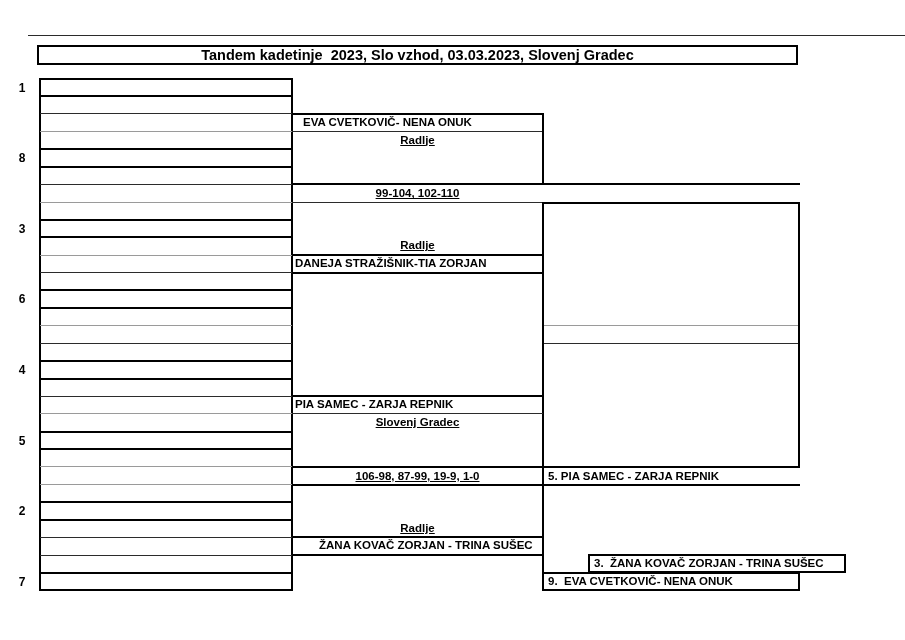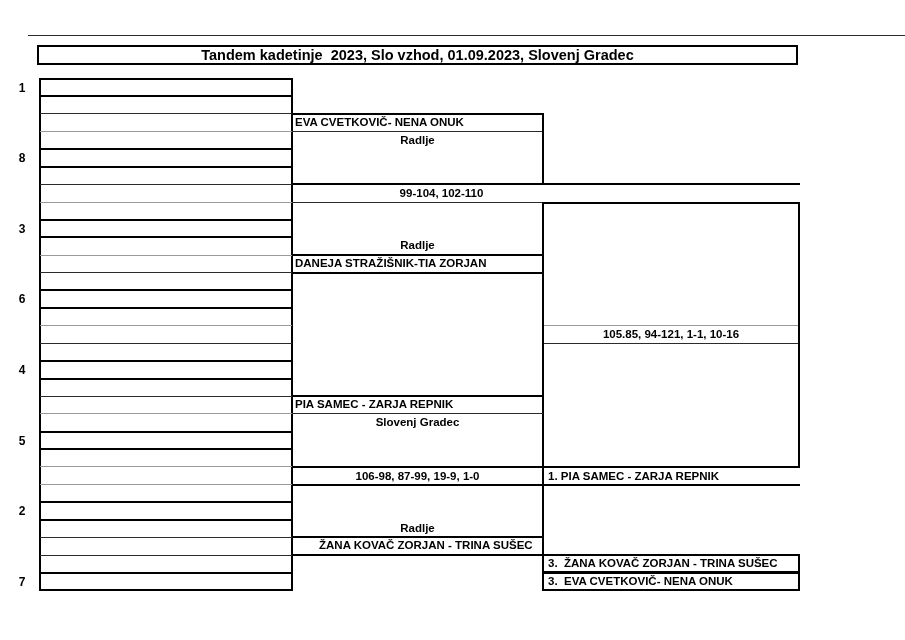--- a/index.html
+++ b/index.html
@@ -8,39 +8,39 @@
   .line{position:absolute;}
   .h2k{height:2px;background:#000;}
   .h1k{height:1px;background:#2b2b2b;}
   .h1g{height:1px;background:#9a9a9a;}
   .v2k{width:2px;background:#000;}
   .seed{position:absolute;left:10px;width:24px;height:18px;line-height:18px;
         text-align:center;font-weight:bold;font-size:12px;}
   .cell{position:absolute;font-weight:bold;font-size:11.5px;line-height:17.5px;
         white-space:pre;overflow:hidden;}
   .tl{padding-left:3px;text-align:left;}
-  .tc{text-align:center;}
+  .tc{text-align:center;text-decoration:underline;}
   .box{position:absolute;border:2px solid #000;box-sizing:border-box;}
   .titlebox{position:absolute;left:37px;top:45px;width:761px;height:20px;
             border:2px solid #000;box-sizing:border-box;display:flex;
             align-items:center;justify-content:center;}
   .titletext{font-weight:bold;font-size:14.5px;white-space:pre;}
   .thirdbox{position:absolute;left:542px;width:258px;height:19.5px;
             border:2px solid #000;box-sizing:border-box;display:flex;align-items:center;}
   .thirdbox .cell{position:static;padding-left:4px;line-height:14px;}
 </style>
 </head>
 <body>
 
 <div class="page">
 
   <div class="line h1k" style="left:28px;top:35px;width:877px;"></div>
 
   <div class="titlebox">
-    <span class="titletext">Tandem kadetinje  2023, Slo vzhod, 01.09.2023, Slovenj Gradec</span>
+    <span class="titletext">Tandem kadetinje  2023, Slo vzhod, 03.03.2023, Slovenj Gradec</span>
   </div>
 
   <div class="seed" style="top:78.5px;">1</div>
   <div class="seed" style="top:149.1px;">8</div>
   <div class="seed" style="top:219.7px;">3</div>
   <div class="seed" style="top:290.3px;">6</div>
   <div class="seed" style="top:360.9px;">4</div>
   <div class="seed" style="top:431.5px;">5</div>
   <div class="seed" style="top:502.1px;">2</div>
   <div class="seed" style="top:572.7px;">7</div>
@@ -75,54 +75,53 @@
   <div class="line h2k" style="left:40px;top:501.1px;width:252px;"></div>
   <div class="line h2k" style="left:40px;top:518.8px;width:252px;"></div>
   <div class="line h1k" style="left:40px;top:536.9px;width:252px;"></div>
   <div class="line h1k" style="left:40px;top:554.6px;width:252px;"></div>
   <div class="line h2k" style="left:40px;top:571.7px;width:252px;"></div>
   <div class="line h2k" style="left:40px;top:589.4px;width:252px;"></div>
 
   <div class="line h2k" style="left:292px;top:112.8px;width:251px;"></div>
   <div class="line h1k" style="left:292px;top:131px;width:251px;"></div>
   <div class="line v2k" style="left:542px;top:112.8px;height:72.1px;"></div>
-  <div class="cell tl" style="left:292px;top:113.8px;width:249px;">EVA CVETKOVIČ- NENA ONUK</div>
+  <div class="cell tl" style="left:300px;top:113.8px;width:249px;">EVA CVETKOVIČ- NENA ONUK</div>
   <div class="cell tc" style="left:292px;top:131.5px;width:251px;">Radlje</div>
 
   <div class="line h2k" style="left:292px;top:183.4px;width:508px;"></div>
   <div class="line h1k" style="left:292px;top:201.6px;width:251px;"></div>
-  <div class="cell tc" style="left:292px;top:185.4px;width:251px;margin-left:24px;">99-104, 102-110</div>
+  <div class="cell tc" style="left:292px;top:185.4px;width:251px;">99-104, 102-110</div>
 
   <div class="line h2k" style="left:292px;top:254px;width:251px;"></div>
   <div class="line h2k" style="left:292px;top:271.7px;width:251px;"></div>
   <div class="cell tc" style="left:292px;top:237.4px;width:251px;">Radlje</div>
   <div class="cell tl" style="left:292px;top:255px;width:249px;">DANEJA STRAŽIŠNIK-TIA ZORJAN</div>
 
   <div class="line v2k" style="left:542px;top:201.6px;height:389.3px;"></div>
 
   <div class="box" style="left:542px;top:201.6px;width:258px;height:266px;"></div>
   <div class="line h1g" style="left:544px;top:325.1px;width:254px;"></div>
   <div class="line h1k" style="left:544px;top:342.8px;width:254px;"></div>
-  <div class="cell tc" style="left:544px;top:326.3px;width:254px;line-height:16px;">105.85, 94-121, 1-1, 10-16</div>
 
   <div class="line h2k" style="left:292px;top:395.2px;width:251px;"></div>
   <div class="line h1k" style="left:292px;top:413.4px;width:251px;"></div>
   <div class="cell tc" style="left:292px;top:414.4px;width:251px;">Slovenj Gradec</div>
   <div class="cell tl" style="left:292px;top:396.2px;width:249px;">PIA SAMEC - ZARJA REPNIK</div>
 
   <div class="line h2k" style="left:292px;top:465.8px;width:251px;"></div>
   <div class="cell tc" style="left:292px;top:467.8px;width:251px;text-align:center;">106-98, 87-99, 19-9, 1-0</div>
-  <div class="cell tl" style="left:545px;top:467.8px;width:253px;">1. PIA SAMEC - ZARJA REPNIK</div>
+  <div class="cell tl" style="left:545px;top:467.8px;width:253px;">5. PIA SAMEC - ZARJA REPNIK</div>
   <div class="line h2k" style="left:292px;top:483.5px;width:508px;"></div>
 
   <div class="line h2k" style="left:292px;top:536.4px;width:251px;"></div>
   <div class="line h2k" style="left:292px;top:553.6px;width:251px;"></div>
   <div class="cell tc" style="left:292px;top:519.8px;width:251px;">Radlje</div>
   <div class="cell tl" style="left:292px;top:537.4px;width:249px;margin-left:24px;">ŽANA KOVAČ ZORJAN - TRINA SUŠEC</div>
 
-  <div class="thirdbox" style="top:553.6px;">
+  <div class="thirdbox" style="top:553.6px;margin-left:46px;">
     <div class="cell">3.  ŽANA KOVAČ ZORJAN - TRINA SUŠEC</div>
   </div>
   <div class="thirdbox" style="top:571.7px;">
-    <div class="cell">3.  EVA CVETKOVIČ- NENA ONUK</div>
+    <div class="cell">9.  EVA CVETKOVIČ- NENA ONUK</div>
   </div>
 
 </div>
 
 </body></html>

